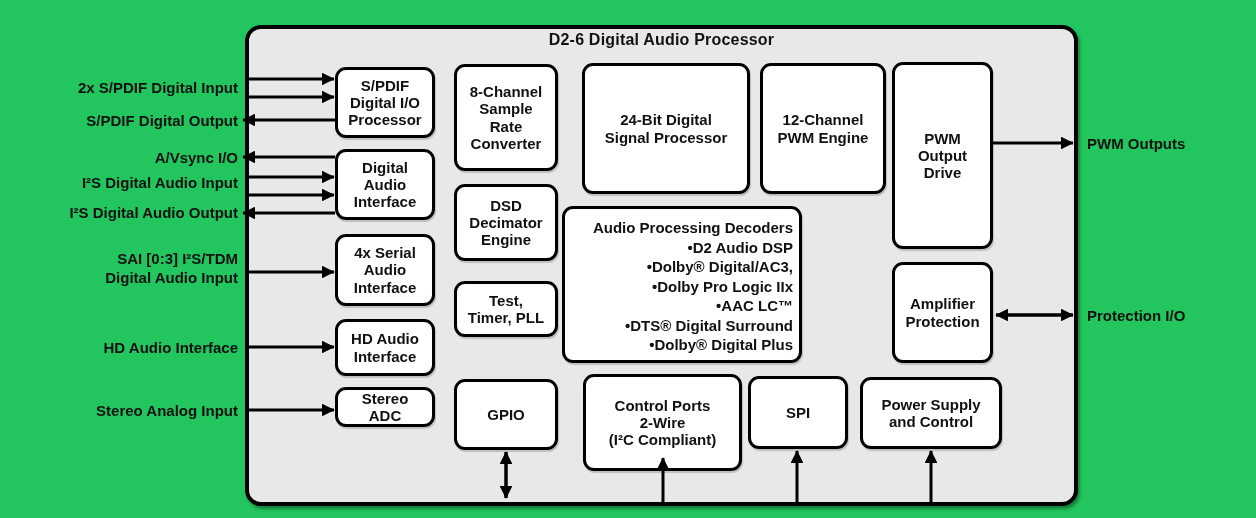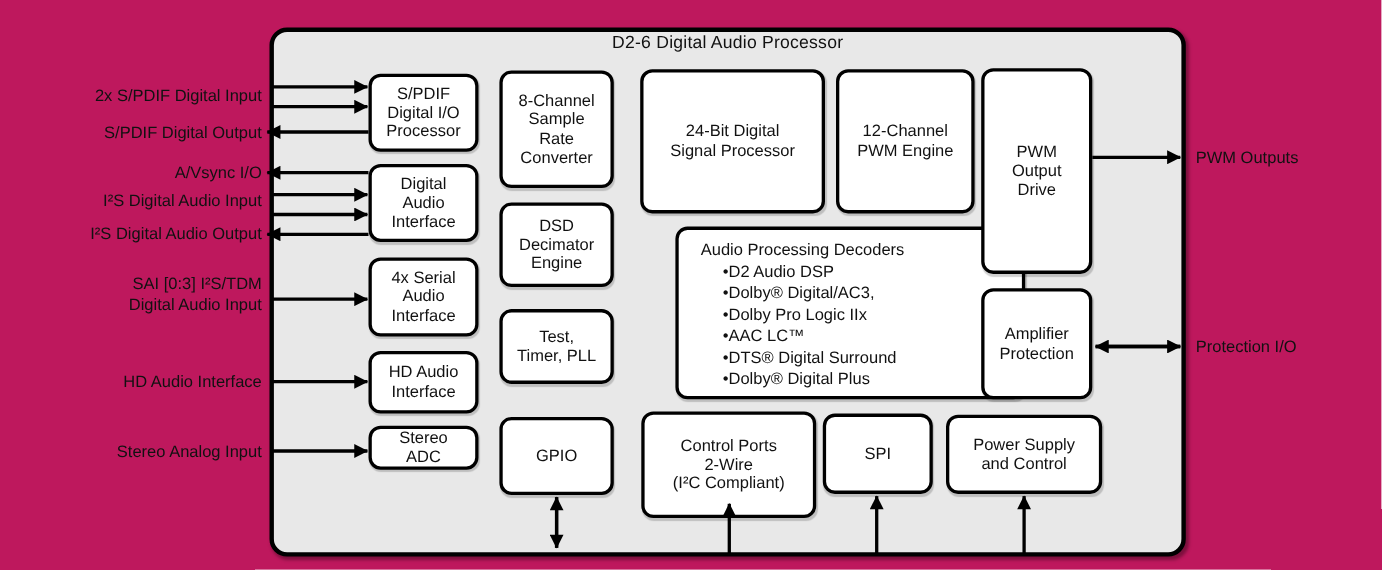--- a/index.html
+++ b/index.html
@@ -1,19 +1,19 @@
 <!DOCTYPE html>
 <html><head>
 <meta charset="utf-8">
 <style>
   html,body{margin:0;padding:0;background:#ffffff;}
   .canvas{
-    position:relative;width:1256px;height:518px;background:#be185d;
+    position:relative;width:1256px;height:518px;background:#22c55e;
     font-family:"Liberation Sans","DejaVu Sans",sans-serif;
-    font-weight:normal;color:#111111;overflow:hidden;
+    font-weight:bold;color:#111111;overflow:hidden;
   }
   .chip{
     position:absolute;left:245px;top:25px;width:833px;height:481px;
     background:#e8e8e8;border:4px solid #000;border-radius:16px;
     box-sizing:border-box;box-shadow:2px 3px 3px rgba(0,0,0,0.35);
   }
   .chip-title{
     position:absolute;left:245px;top:31px;width:833px;
     text-align:center;font-size:16px;letter-spacing:0.2px;
   }
@@ -73,30 +73,30 @@
   <div class="block" style="left:335px;top:387px;width:100px;height:40px;">Stereo
 ADC</div>
 
   <div class="block" style="left:454px;top:64px;width:104px;height:107px;">8-Channel
 Sample
 Rate
 Converter</div>
   <div class="block" style="left:454px;top:184px;width:104px;height:77px;">DSD
 Decimator
 Engine</div>
-  <div class="block" style="left:454px;top:281px;width:104px;height:68px;">Test,
+  <div class="block" style="left:454px;top:281px;width:104px;height:56px;">Test,
 Timer, PLL</div>
   <div class="block" style="left:454px;top:379px;width:104px;height:71px;">GPIO</div>
 
   <div class="block" style="left:582px;top:63px;width:168px;height:131px;">24-Bit Digital
 Signal Processor</div>
   <div class="block" style="left:760px;top:63px;width:126px;height:131px;">12-Channel
 PWM Engine</div>
 
-  <div class="decoders" style="left:614px;top:206px;width:318px;height:157px;">
+  <div class="decoders" style="left:562px;top:206px;width:240px;height:157px;text-align:right;">
     <div>Audio Processing Decoders</div>
     <div class="item">•D2 Audio DSP</div>
     <div class="item">•Dolby® Digital/AC3,</div>
     <div class="item">•Dolby Pro Logic IIx</div>
     <div class="item">•AAC LC™</div>
     <div class="item">•DTS® Digital Surround</div>
     <div class="item">•Dolby® Digital Plus</div>
   </div>
 
   <div class="block" style="left:892px;top:62px;width:101px;height:187px;">PWM

